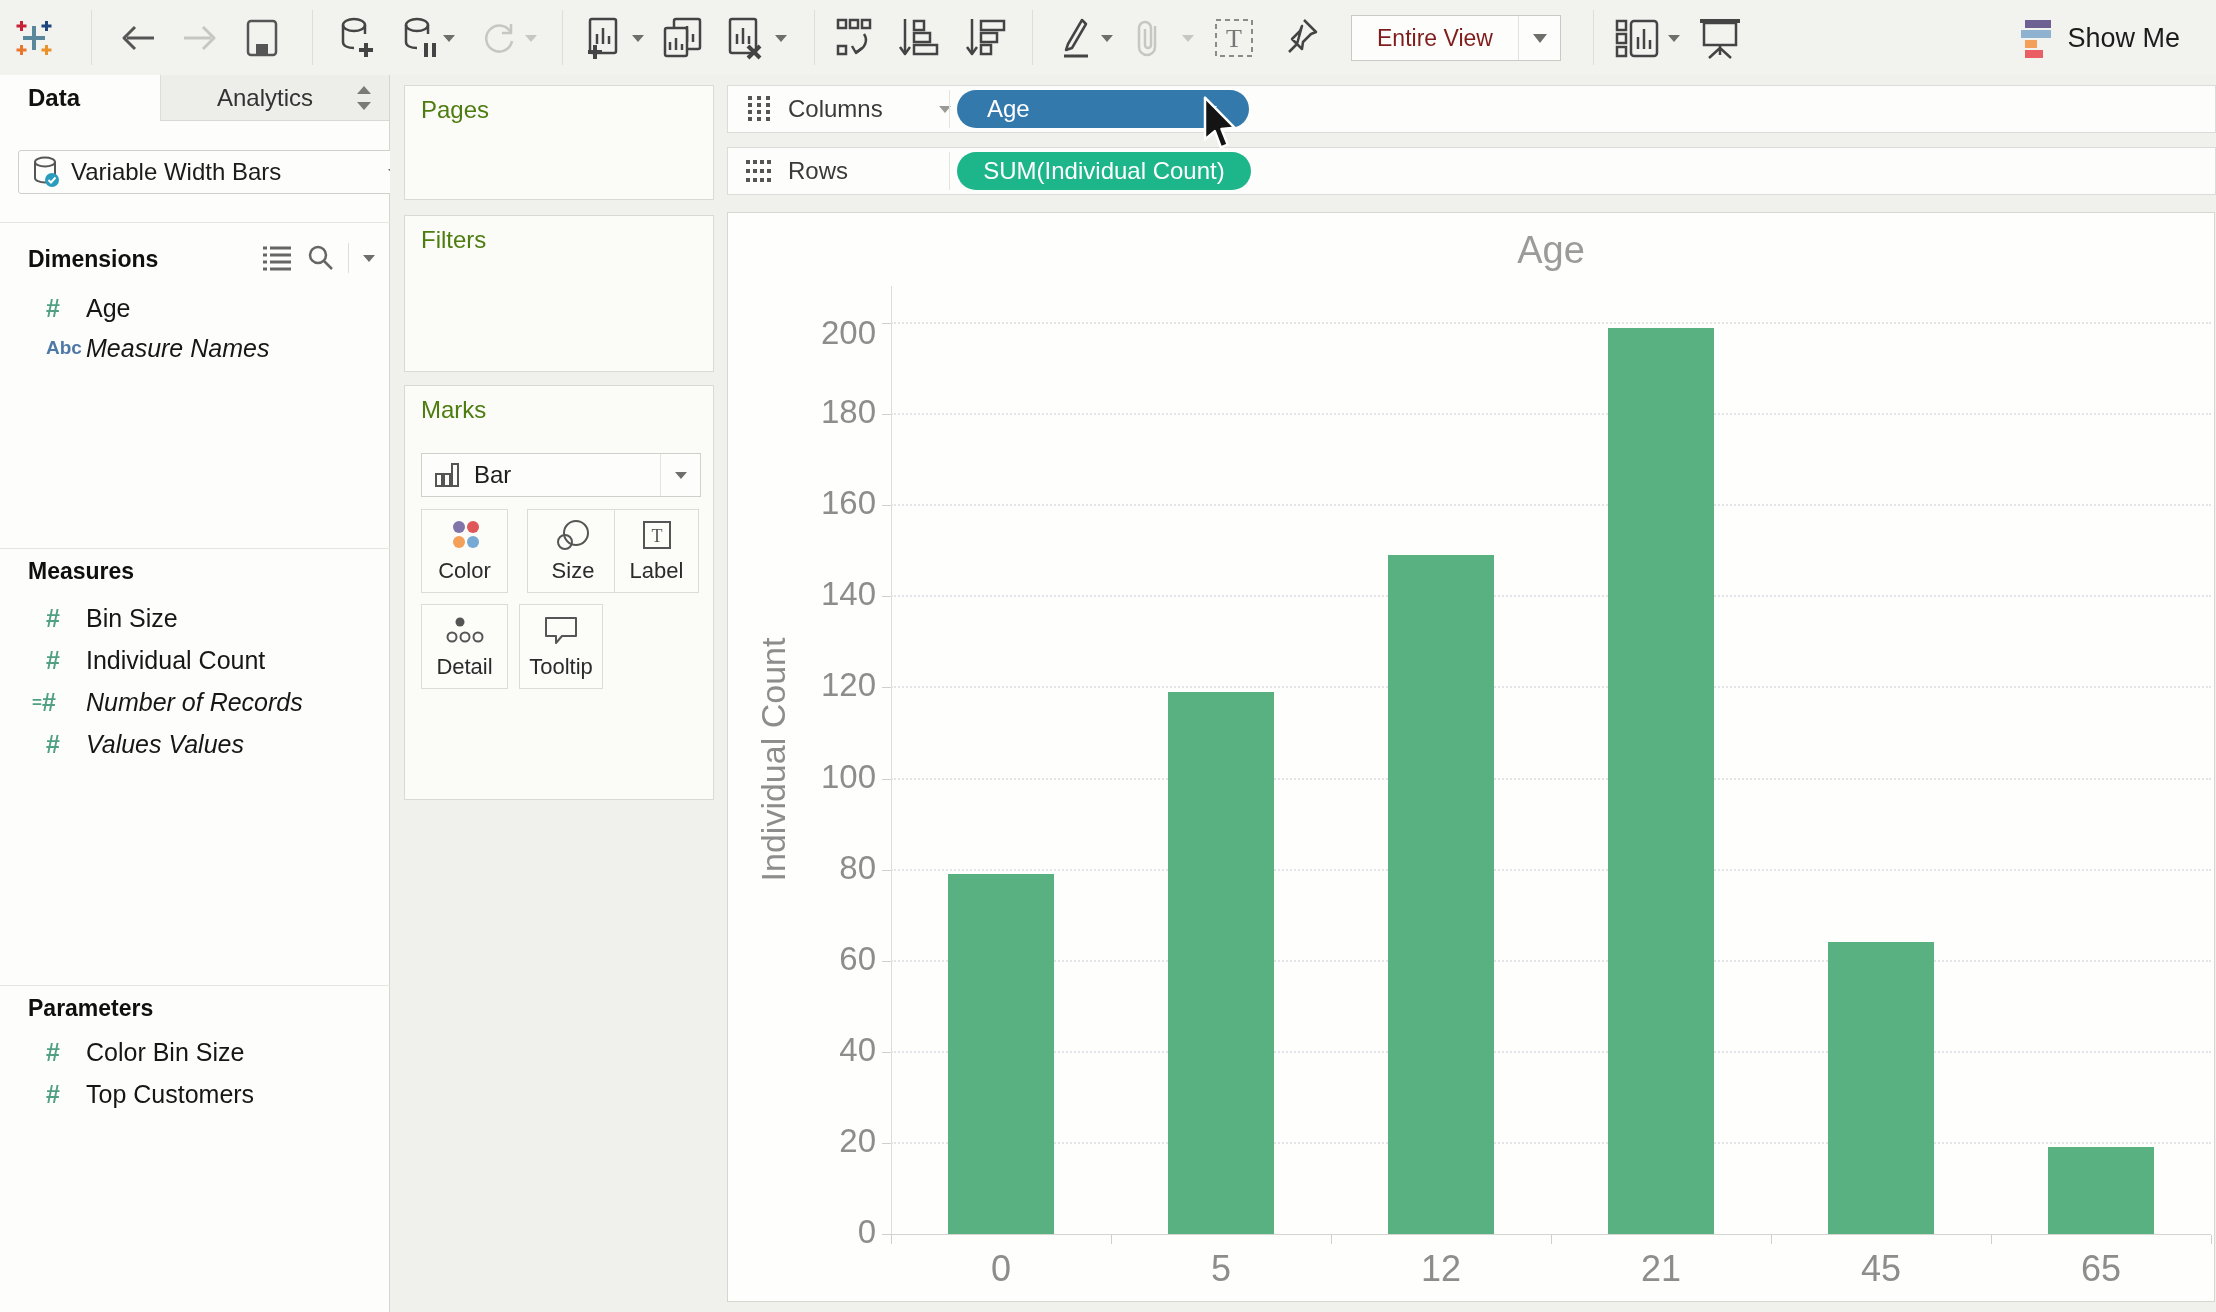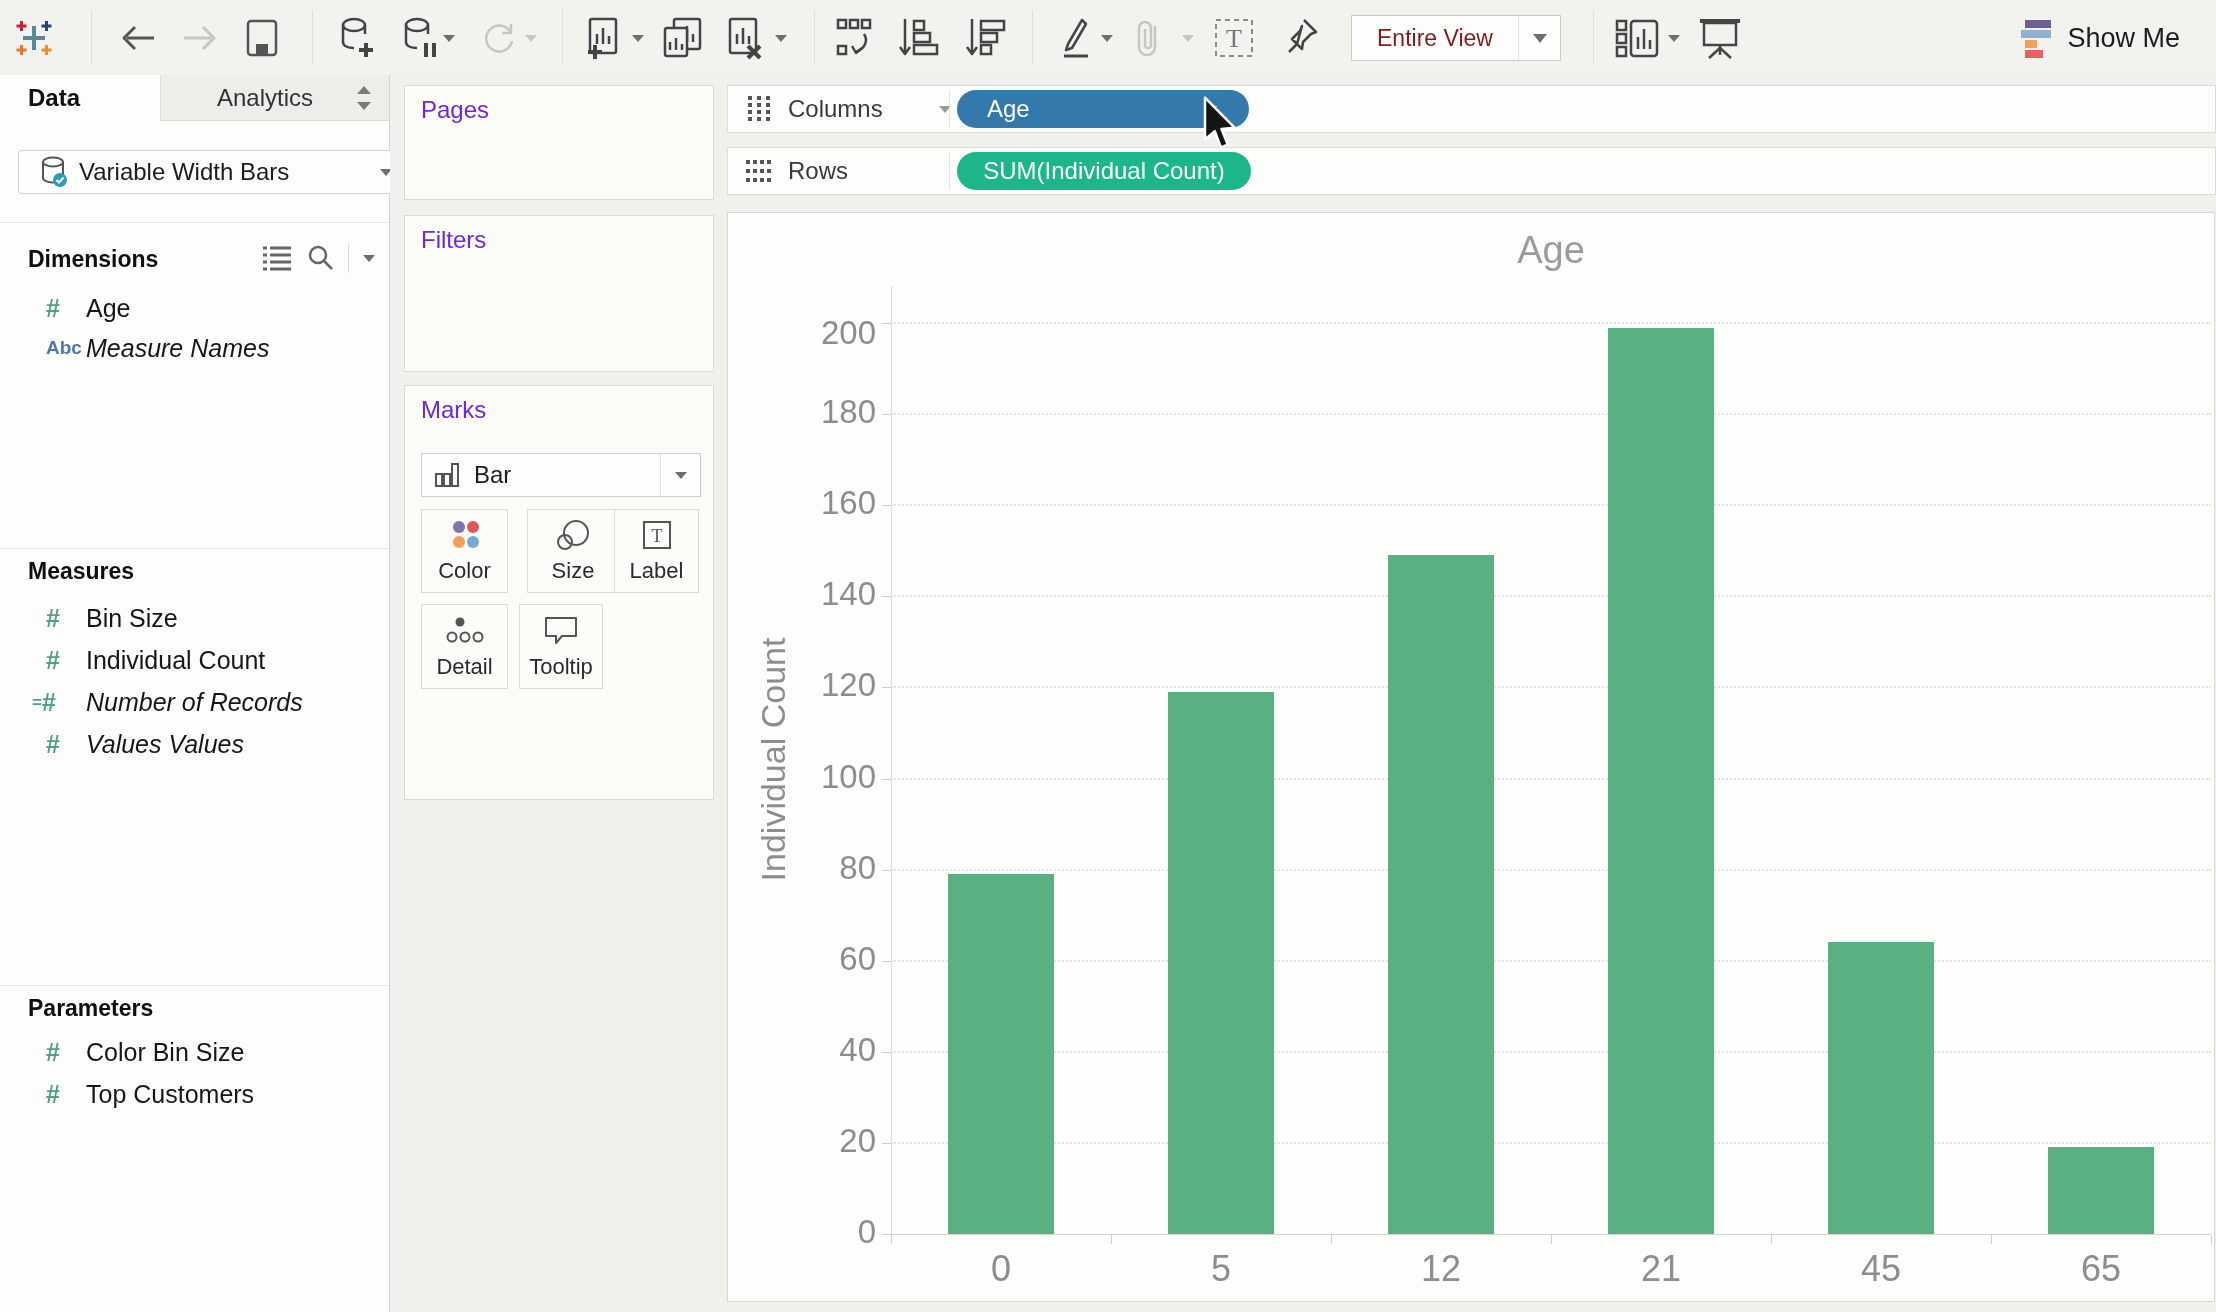--- a/index.html
+++ b/index.html
@@ -23,36 +23,36 @@
   .showme{position:absolute;right:36px;top:17px;height:42px;display:flex;align-items:center;gap:14px;}
   .showme .txt{font-size:27px;color:#1c1c1c;}
 
   
   .left-pane{position:absolute;left:0;top:75px;width:390px;height:1237px;background:#fdfdfb;border-right:1px solid #d4d4d1;}
   .tabs{position:absolute;left:0;top:0;width:100%;height:46px;display:flex;border-bottom:1px solid #d8d8d5;}
   .tab{display:flex;align-items:center;padding-left:28px;font-size:24px;}
   .tab.active{width:160px;background:#fdfdfb;border-bottom:1px solid #fdfdfb;margin-bottom:-1px;font-weight:bold;color:#111;}
   .tab.inactive{flex:1;background:#ededea;border-left:1px solid #dcdcd9;color:#333;position:relative;}
   .ds-box{position:absolute;left:18px;top:75px;width:395px;height:44px;border:1px solid #cfcfcc;border-radius:3px;
-          background:#fdfdfb;display:flex;align-items:center;padding:0 20px;}
+          background:#fdfdfb;display:flex;align-items:center;padding:0 12px;}
   .ds-box .nm{font-size:24px;color:#1c1c1c;margin-left:10px;flex:1;}
   .hline{position:absolute;left:0;width:390px;height:1px;background:#e6e6e3;}
   .sec-title{position:absolute;left:28px;font-size:23px;font-weight:bold;color:#0f0f0f;}
   .f-row{position:absolute;left:0;width:388px;height:40px;display:flex;align-items:center;padding-left:46px;}
   .f-ic{width:40px;font-size:25px;font-weight:bold;color:#4fa085;letter-spacing:-1px;}
   .f-ic .eq{font-size:17px;vertical-align:3px;margin-right:1px;}
   .f-ic.abc{font-size:19px;font-weight:bold;color:#4e79a7;letter-spacing:0;}
   .f-lb{font-size:25px;color:#161616;}
   .f-lb.it{font-style:italic;}
   .dim-tools{position:absolute;right:14px;top:246px;display:flex;align-items:center;gap:14px;}
 
   
   .midcol{position:absolute;left:390px;top:75px;width:337px;height:1237px;background:#f0f0ed;}
   .card{position:absolute;left:14px;width:310px;background:#fbfbf8;border:1px solid #d9d9d6;}
-  .card .ttl{position:absolute;left:16px;top:10px;font-size:24px;color:#6d28d9;}
+  .card .ttl{position:absolute;left:16px;top:10px;font-size:24px;color:#4d7c0f;}
   .mark-dd{position:absolute;left:16px;top:67px;width:280px;height:44px;border:1px solid #cfcfcc;background:#fdfdfb;
            display:flex;align-items:center;padding:0 12px;}
   .mark-dd .lbl{font-size:24px;color:#1c1c1c;margin-left:12px;flex:1;}
   .mark-dd .dd{width:40px;align-self:stretch;border-left:1px solid #e4e4e1;display:flex;align-items:center;justify-content:center;margin-right:-12px;}
   .mbtn{position:absolute;border:1px solid #dbdbd8;background:#fcfcf9;display:flex;flex-direction:column;
         align-items:center;justify-content:flex-end;padding-bottom:8px;}
   .mbtn .lb{font-size:22px;color:#2b2b2b;margin-top:6px;}
 
   
   .shelfbar{position:absolute;background:#fdfdfb;border:1px solid #dbdbd8;display:flex;align-items:center;}

